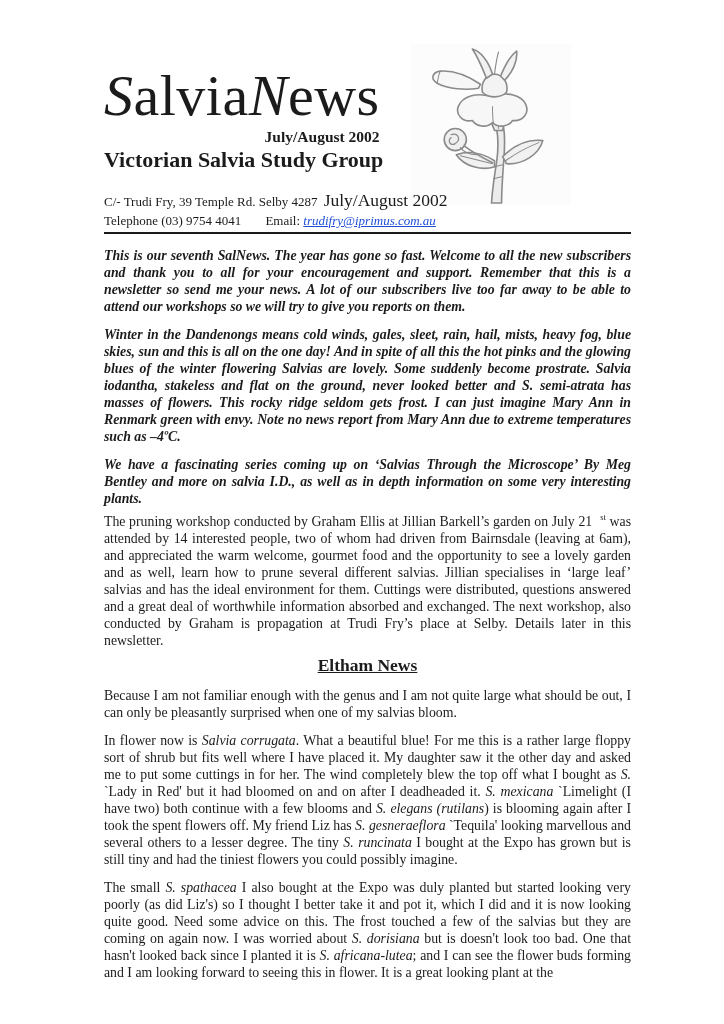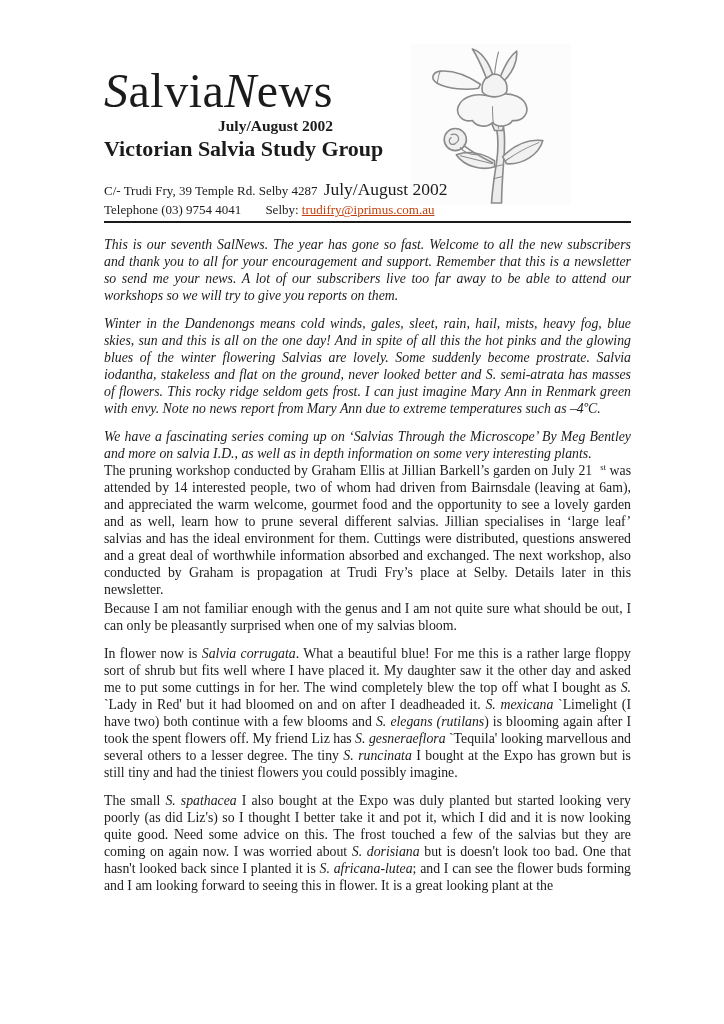--- a/index.html
+++ b/index.html
@@ -6,39 +6,39 @@
   .page {
     position:relative; width:724px; height:1024px; overflow:hidden;
     background:#ffffff; color:#1b1b1b;
     font-family:"Liberation Serif","DejaVu Serif",serif;
   }
   .content { position:absolute; left:104px; top:0; width:527px; }
 
   
   .masthead { padding-top:66px; position:relative; }
   .title-block { display:inline-block; }
-  .newsletter-title { margin:0; font-weight:normal; font-size:48px; line-height:1.05; letter-spacing:.5px; white-space:nowrap;text-align:right; }
+  .newsletter-title { margin:0; font-weight:normal; font-size:58px; line-height:1.05; letter-spacing:.5px; white-space:nowrap;text-align:right; }
   .issue-date { font-weight:bold; font-size:15.5px; text-align:right; margin-top:1px; }
   .org-name { font-weight:bold; font-size:22px; line-height:1.18; margin-top:1px; }
   .org-subtitle { font-weight:bold; font-size:14.5px; line-height:1.2; margin-top:2px; }
 
   .flower { position:absolute; left:410px; top:44px; width:161px; height:161px; }
 
   .contact { margin-top:17px; font-size:13px; line-height:1.25; }
   .contact .date-large { font-size:17.5px; margin-left:6px; }
   .contact-line2 { margin-top:1px; }
   .email-gap { display:inline-block; width:24px; }
-  .email-link { text-decoration:underline; color:#c2410c; }
+  .email-link { text-decoration:underline; color:#1d4ed8;font-style:italic; }
   .rule { border:0; border-top:2px solid #1a1a1a; margin:3px 0 0 0; }
 
   
   .body-text { margin-top:13px; }
   .para { margin:0 0 11px 0; font-size:13.8px; line-height:17px; text-align:justify; }
-  .italic { font-style:italic; }
-  .tight { margin-bottom:0; }
+  .italic { font-style:italic;font-weight:bold; }
+  .tight { margin-bottom:6px; }
   .ws-heading { font-weight:bold; font-size:13.8px; line-height:17px; margin:0; }
   .workshop-para { margin-bottom:2px; }
   .eltham-heading { text-align:center; font-size:17.5px; line-height:20px; margin:6px 0 12px 0; font-weight:bold; }
   .eltham-heading span { text-decoration:underline; }
   sup { font-size:.62em; line-height:0; vertical-align:super;margin-left:8px; }
 </style>
 </head>
 <body>
 
 <div class="page">
@@ -87,33 +87,34 @@
         <h1 class="newsletter-title"><span style="font-style: italic;">S</span><span>alvia</span><span style="font-style: italic;">N</span><span>ews</span></h1>
         <div class="issue-date">July/August 2002</div>
       </div>
       <div class="org-name">Victorian Salvia Study Group</div>
 
       <div class="contact">
         <div class="contact-line1">
           <span>C/- Trudi Fry, 39 Temple Rd. Selby 4287</span><span class="date-large">July/August 2002</span>
         </div>
         <div class="contact-line2">
-          <span>Telephone (03) 9754 4041</span><span class="email-gap"></span><span>Selby:</span>
+          <span>Telephone (03) 9754 4041</span><span class="email-gap"></span><span>Email:</span>
           <span class="email-link">trudifry@iprimus.com.au</span>
         </div>
       </div>
       <hr class="rule">
     </div>
 
     <div class="body-text">
       <p class="para italic">This is our seventh SalNews. The year has gone so fast. Welcome to all the new subscribers and thank you to all for your encouragement and support. Remember that this is a newsletter so send me your news. A lot of our subscribers live too far away to be able to attend our workshops so we will try to give you reports on them.</p>
       <p class="para italic">Winter in the Dandenongs means cold winds, gales, sleet, rain, hail, mists, heavy fog, blue skies, sun and this is all on the one day! And in spite of all this the hot pinks and the glowing blues of the winter flowering Salvias are lovely. Some suddenly become prostrate. Salvia iodantha, stakeless and flat on the ground, never looked better and S. semi-atrata has masses of flowers. This rocky ridge seldom gets frost. I can just imagine Mary Ann in Renmark green with envy. Note no news report from Mary Ann due to extreme temperatures such as –4ºC.</p>
       <p class="para italic tight">We have a fascinating series coming up on ‘Salvias Through the Microscope’ By Meg Bentley and more on salvia I.D., as well as in depth information on some very interesting plants.</p>
 
       <p class="para workshop-para"><span>The pruning workshop conducted by Graham Ellis at Jillian Barkell’s garden on July 21</span><sup>st</sup><span> was attended by 14 interested people, two of whom had driven from Bairnsdale (leaving at 6am), and appreciated the warm welcome, gourmet food and the opportunity to see a lovely garden and as well, learn how to prune several different salvias. Jillian specialises in ‘large leaf’ salvias and has the ideal environment for them. Cuttings were distributed, questions answered and a great deal of worthwhile information absorbed and exchanged. The next workshop, also conducted by Graham is propagation at Trudi Fry’s place at Selby.  Details later in this newsletter.</span></p>
 
+      <h2 class="eltham-heading"><span>Eltham News</span></h2>
 
-      <p class="para">Because I am not familiar enough with the genus and I am not quite sure what should be out, I can only be pleasantly surprised when one of my salvias bloom.</p>
+      <p class="para">Because I am not familiar enough with the genus and I am not quite large what should be out, I can only be pleasantly surprised when one of my salvias bloom.</p>
       <p class="para"><span>In flower now is </span><span style="font-style: italic;">Salvia corrugata</span><span>.  What a beautiful blue!  For me this is a rather large floppy sort of shrub but fits well where I have placed it.  My daughter saw it the other day and asked me to put some cuttings in for her.  The wind completely blew the top off what I bought as </span><span style="font-style: italic;">S.</span><span> `Lady in Red' but it had bloomed on and on after I deadheaded it.  </span><span style="font-style: italic;">S. mexicana</span><span> `Limelight (I have two) both continue with a few blooms and </span><span style="font-style: italic;">S. elegans (rutilans</span><span>) is blooming again after I took the spent flowers off.  My friend Liz has </span><span style="font-style: italic;">S. gesneraeflora</span><span> `Tequila' looking marvellous and several others to a lesser degree.  The tiny </span><span style="font-style: italic;">S. runcinata</span><span> I bought at the Expo has grown but is still tiny and had the tiniest flowers you could possibly imagine.</span></p>
       <p class="para"><span>The small </span><span style="font-style: italic;">S. spathacea</span><span> I also bought at the Expo was duly planted but started looking very poorly (as did Liz's) so I thought I better take it and pot it, which I did and it is now looking quite good.  Need some advice on this. The frost touched a few of the salvias but they are coming on again now.  I was worried about </span><span style="font-style: italic;">S. dorisiana</span><span> but is doesn't look too bad. One that hasn't looked back since I planted it is </span><span style="font-style: italic;">S. africana-lutea</span><span>; and I can see the flower buds forming and I am looking forward to seeing this in flower.  It is a great looking plant at the</span></p>
     </div>
   </div>
 </div>
 
 </body></html>

